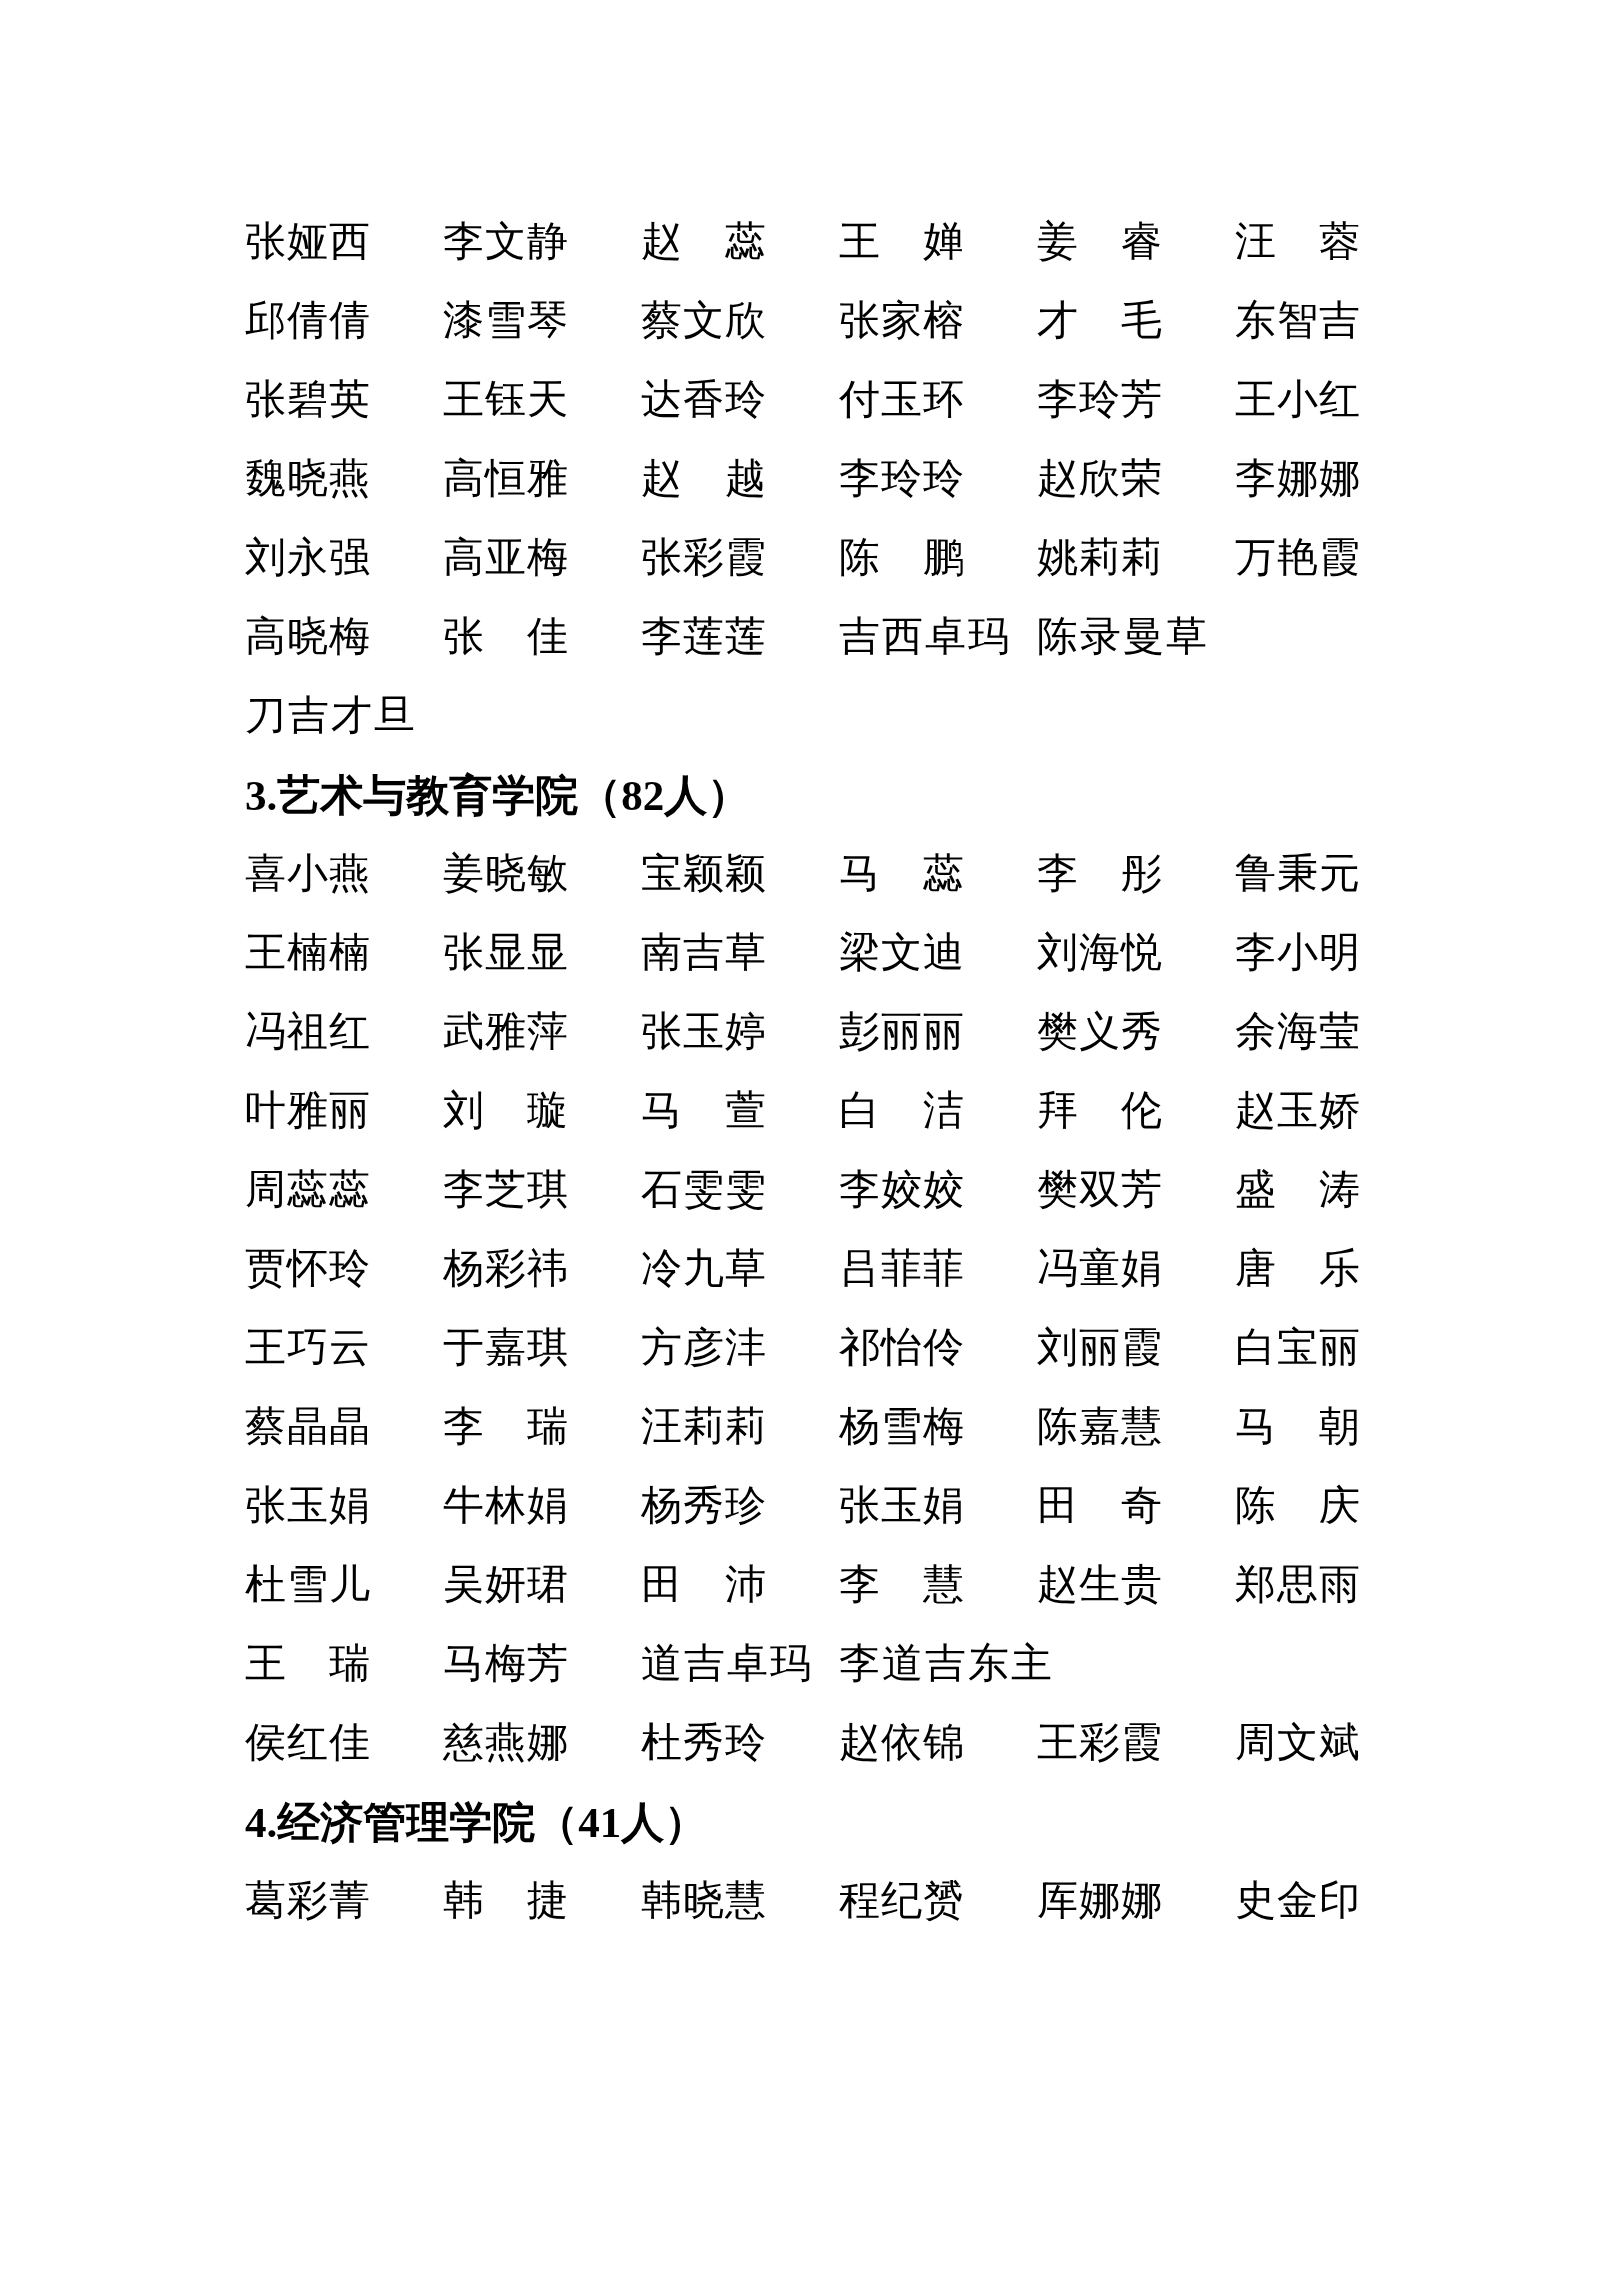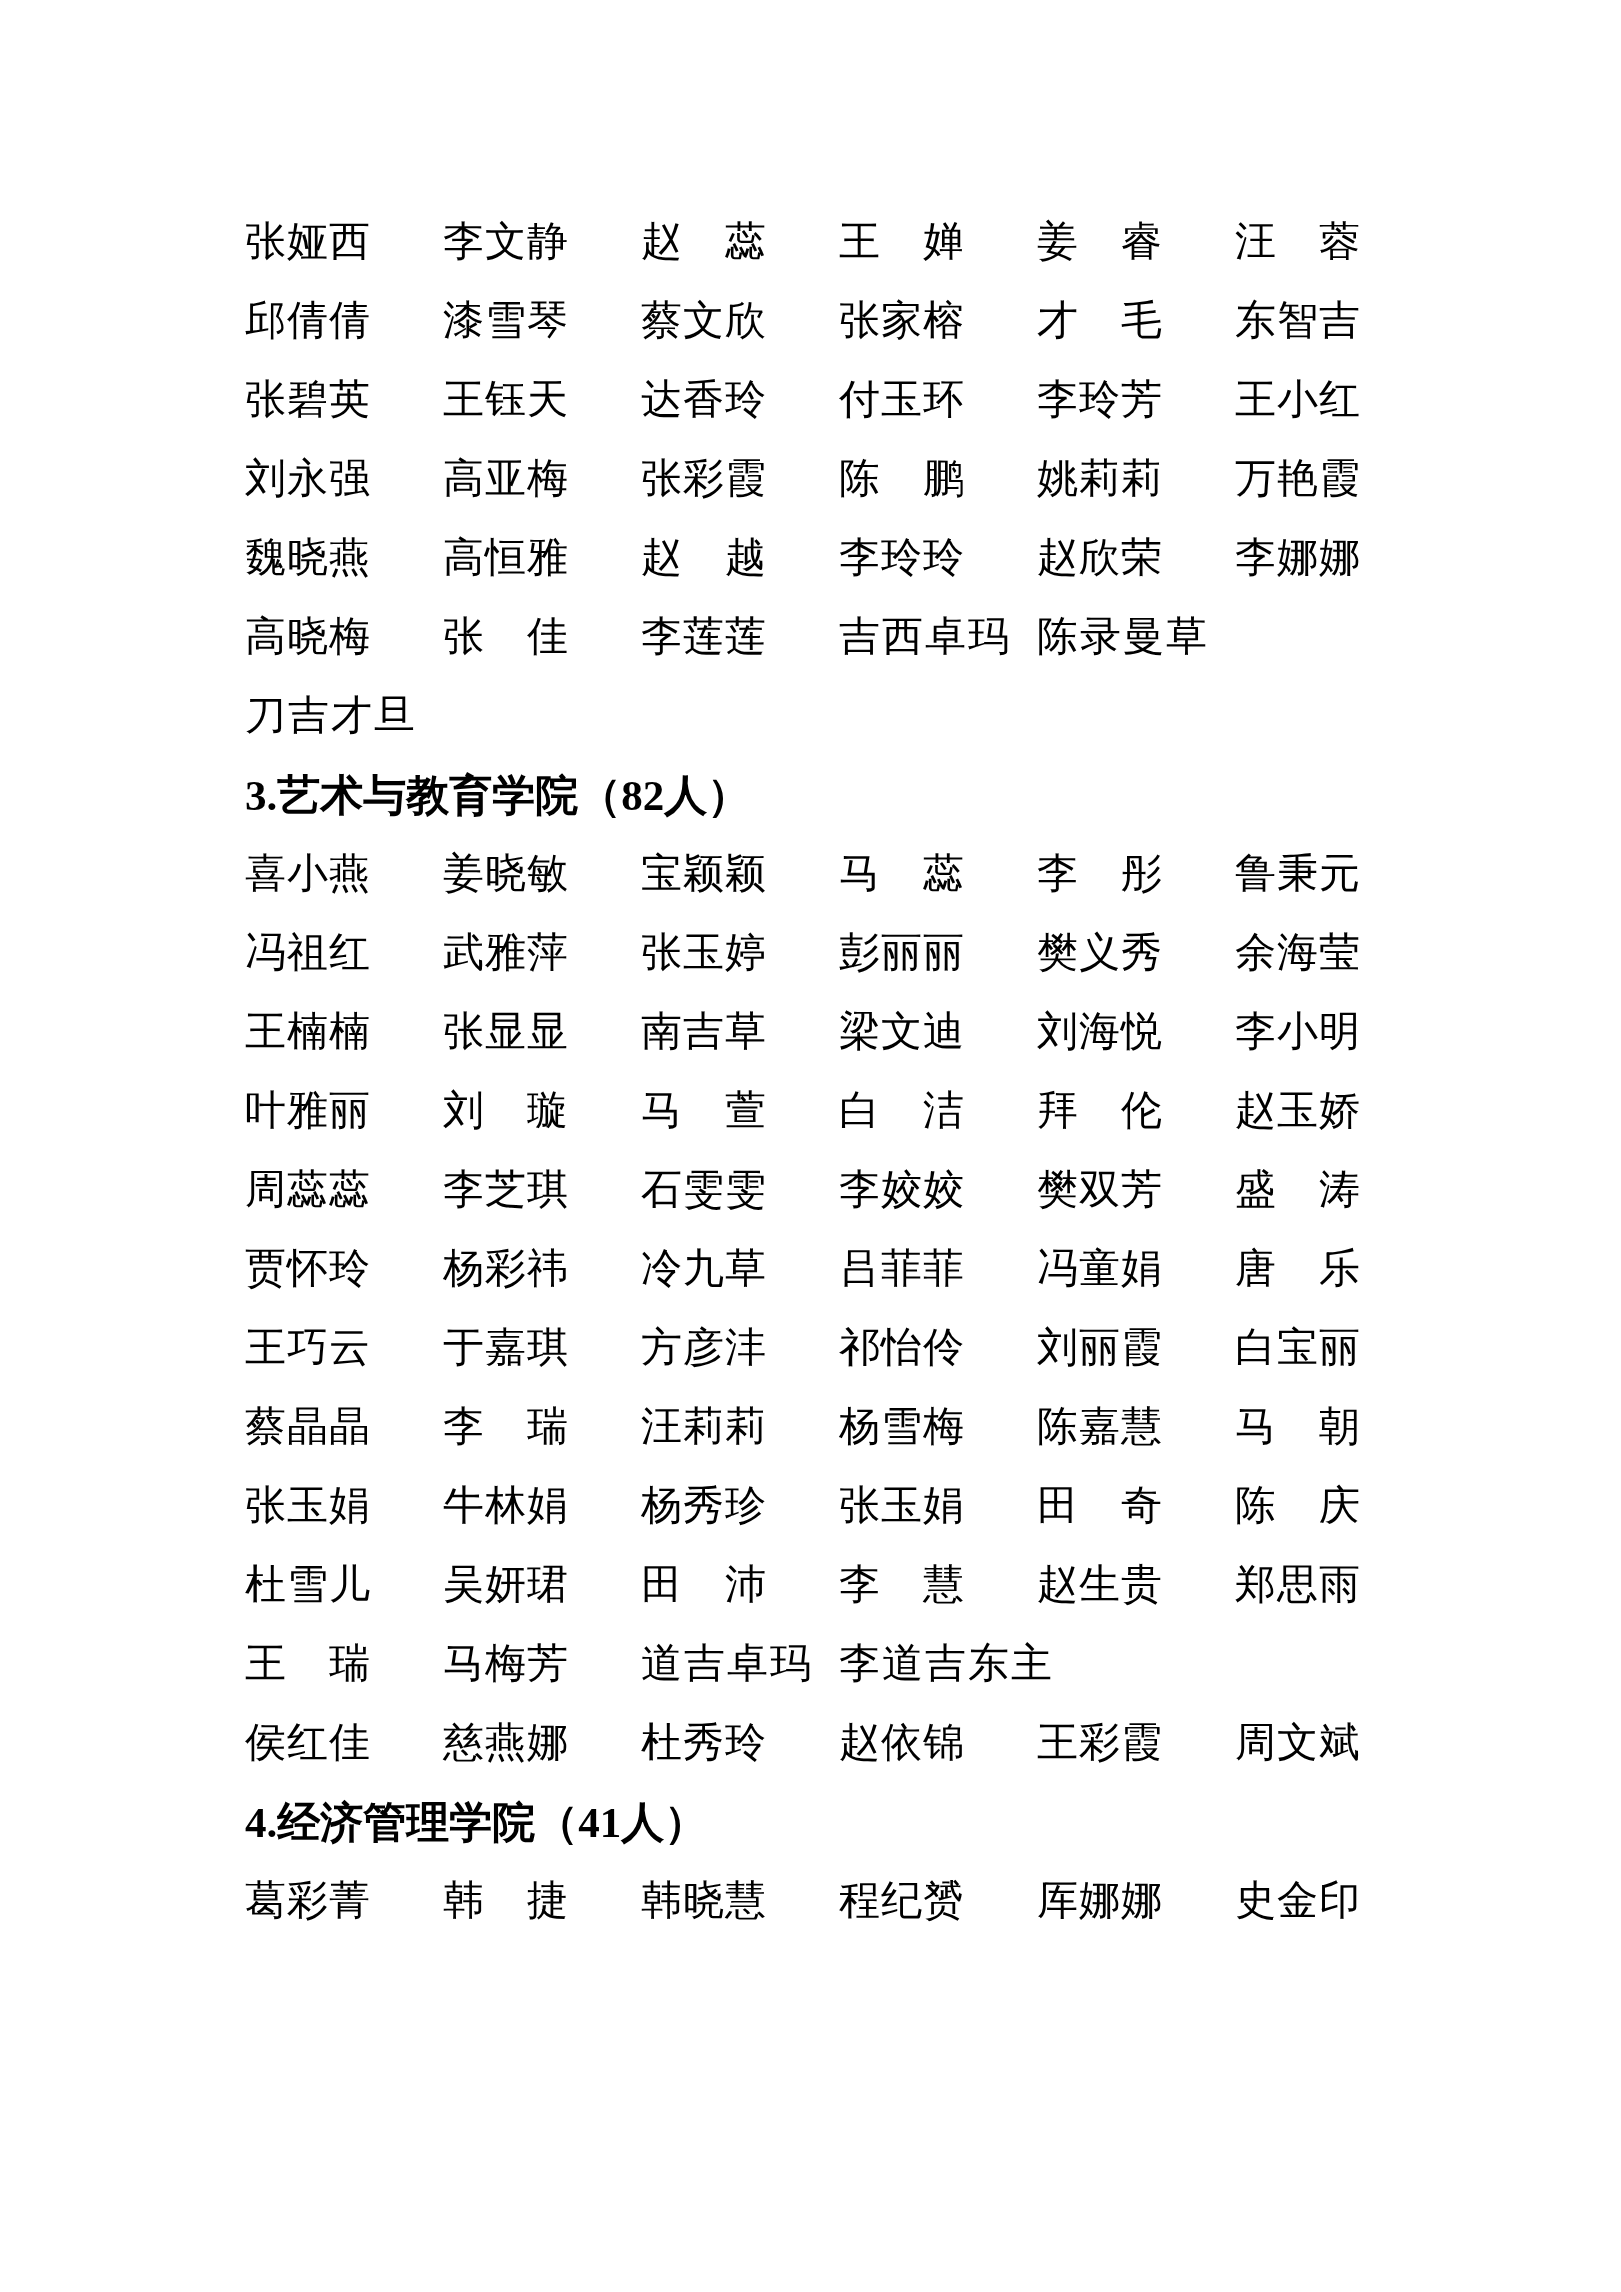--- a/index.html
+++ b/index.html
@@ -77,71 +77,71 @@
       </div>
       <div class="line name-row">
         <span class="person-name">张碧英</span>
         <span class="person-name">王钰天</span>
         <span class="person-name">达香玲</span>
         <span class="person-name">付玉环</span>
         <span class="person-name">李玲芳</span>
         <span class="person-name">王小红</span>
       </div>
       <div class="line name-row">
+        <span class="person-name">魏晓燕</span>
+        <span class="person-name">高恒雅</span>
+        <span class="person-name">赵越</span>
+        <span class="person-name">李玲玲</span>
+        <span class="person-name">赵欣荣</span>
+        <span class="person-name">李娜娜</span>
+      </div>
+      <div class="line name-row">
         <span class="person-name">刘永强</span>
         <span class="person-name">高亚梅</span>
         <span class="person-name">张彩霞</span>
         <span class="person-name">陈鹏</span>
         <span class="person-name">姚莉莉</span>
         <span class="person-name">万艳霞</span>
       </div>
       <div class="line name-row">
-        <span class="person-name">魏晓燕</span>
-        <span class="person-name">高恒雅</span>
-        <span class="person-name">赵越</span>
-        <span class="person-name">李玲玲</span>
-        <span class="person-name">赵欣荣</span>
-        <span class="person-name">李娜娜</span>
-      </div>
-      <div class="line name-row">
         <span class="person-name">高晓梅</span>
         <span class="person-name">张佳</span>
         <span class="person-name">李莲莲</span>
         <span class="person-name wide">吉西卓玛</span>
         <span class="person-name wide">陈录曼草</span>
       </div>
       <div class="line name-row">
         <span class="person-name wide">刀吉才旦</span>
       </div>
       <div class="line section-heading">3.艺术与教育学院（82人）</div>
       <div class="line name-row">
         <span class="person-name">喜小燕</span>
         <span class="person-name">姜晓敏</span>
         <span class="person-name">宝颖颖</span>
         <span class="person-name">马蕊</span>
         <span class="person-name">李彤</span>
         <span class="person-name">鲁秉元</span>
       </div>
       <div class="line name-row">
+        <span class="person-name">王楠楠</span>
+        <span class="person-name">张显显</span>
+        <span class="person-name">南吉草</span>
+        <span class="person-name">梁文迪</span>
+        <span class="person-name">刘海悦</span>
+        <span class="person-name">李小明</span>
+      </div>
+      <div class="line name-row">
         <span class="person-name">冯祖红</span>
         <span class="person-name">武雅萍</span>
         <span class="person-name">张玉婷</span>
         <span class="person-name">彭丽丽</span>
         <span class="person-name">樊义秀</span>
         <span class="person-name">余海莹</span>
       </div>
       <div class="line name-row">
-        <span class="person-name">王楠楠</span>
-        <span class="person-name">张显显</span>
-        <span class="person-name">南吉草</span>
-        <span class="person-name">梁文迪</span>
-        <span class="person-name">刘海悦</span>
-        <span class="person-name">李小明</span>
-      </div>
-      <div class="line name-row">
         <span class="person-name">叶雅丽</span>
         <span class="person-name">刘璇</span>
         <span class="person-name">马萱</span>
         <span class="person-name">白洁</span>
         <span class="person-name">拜伦</span>
         <span class="person-name">赵玉娇</span>
       </div>
       <div class="line name-row">
         <span class="person-name">周蕊蕊</span>
         <span class="person-name">李芝琪</span>

